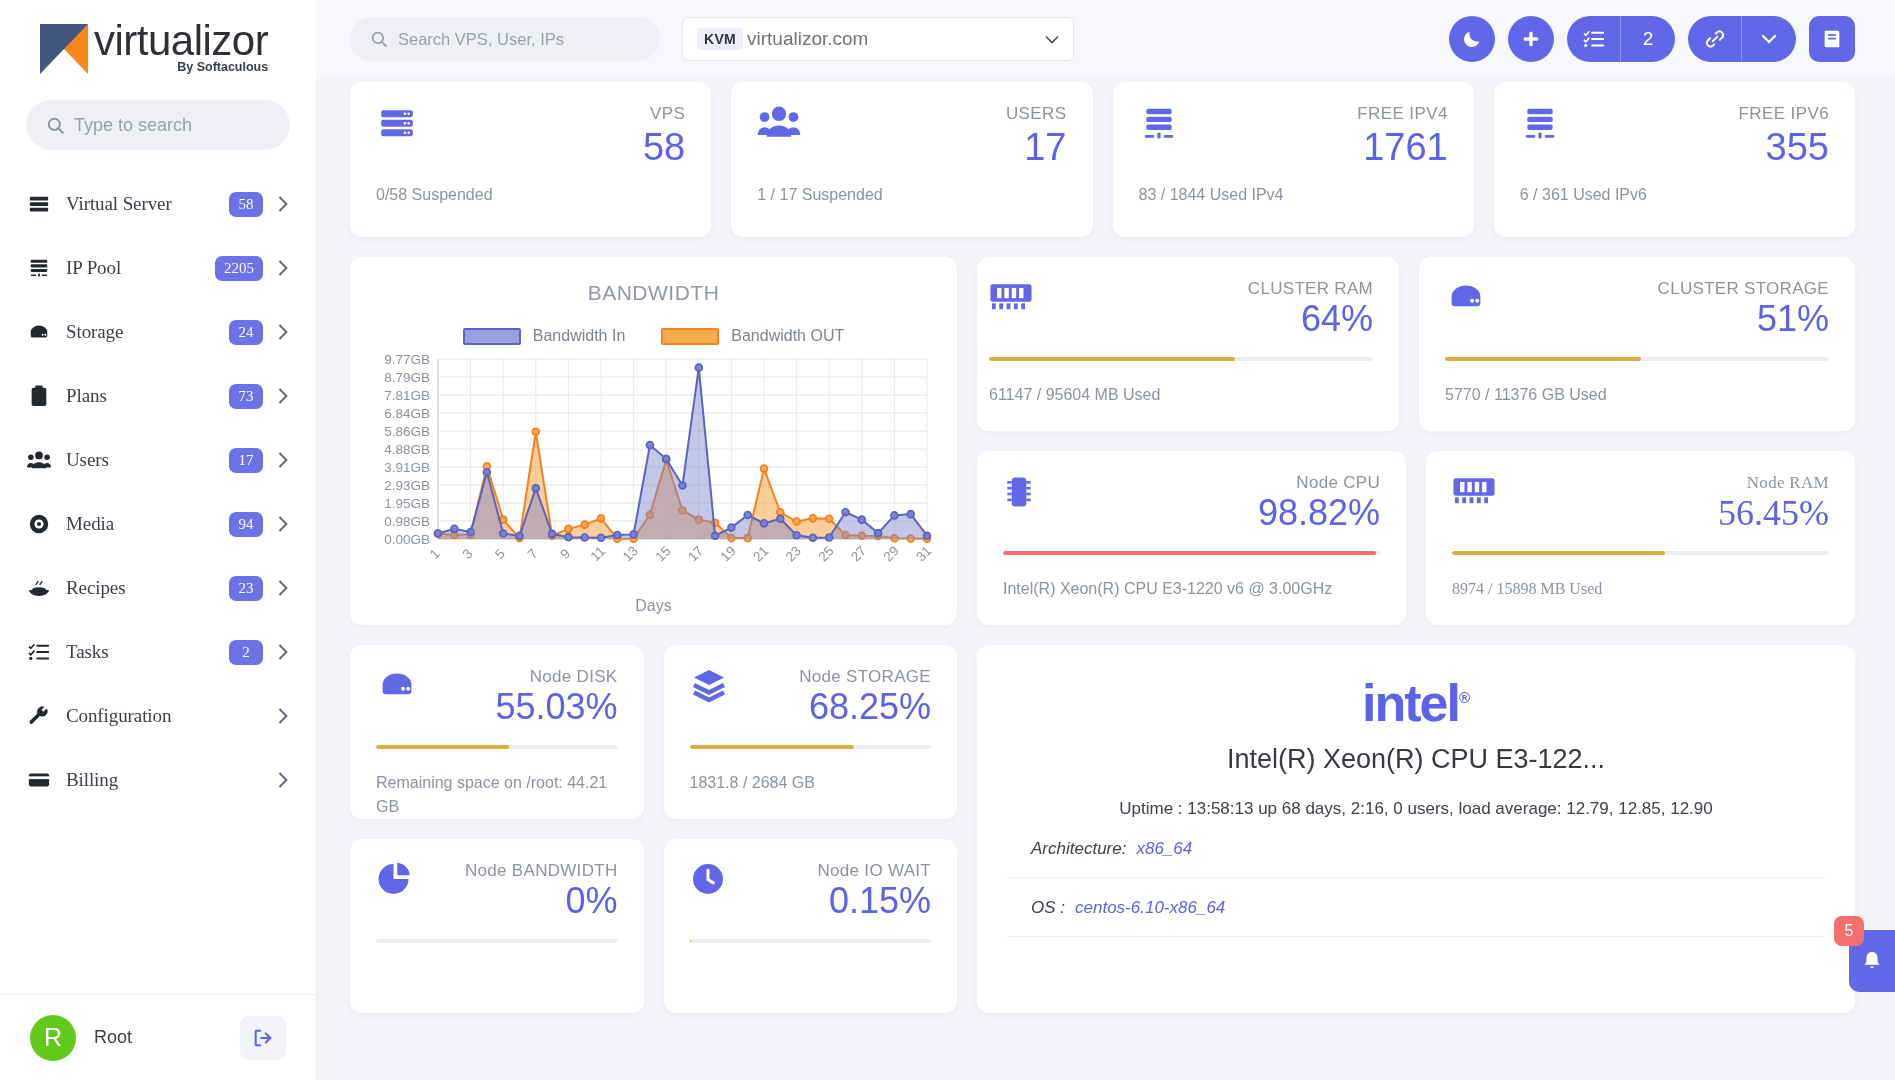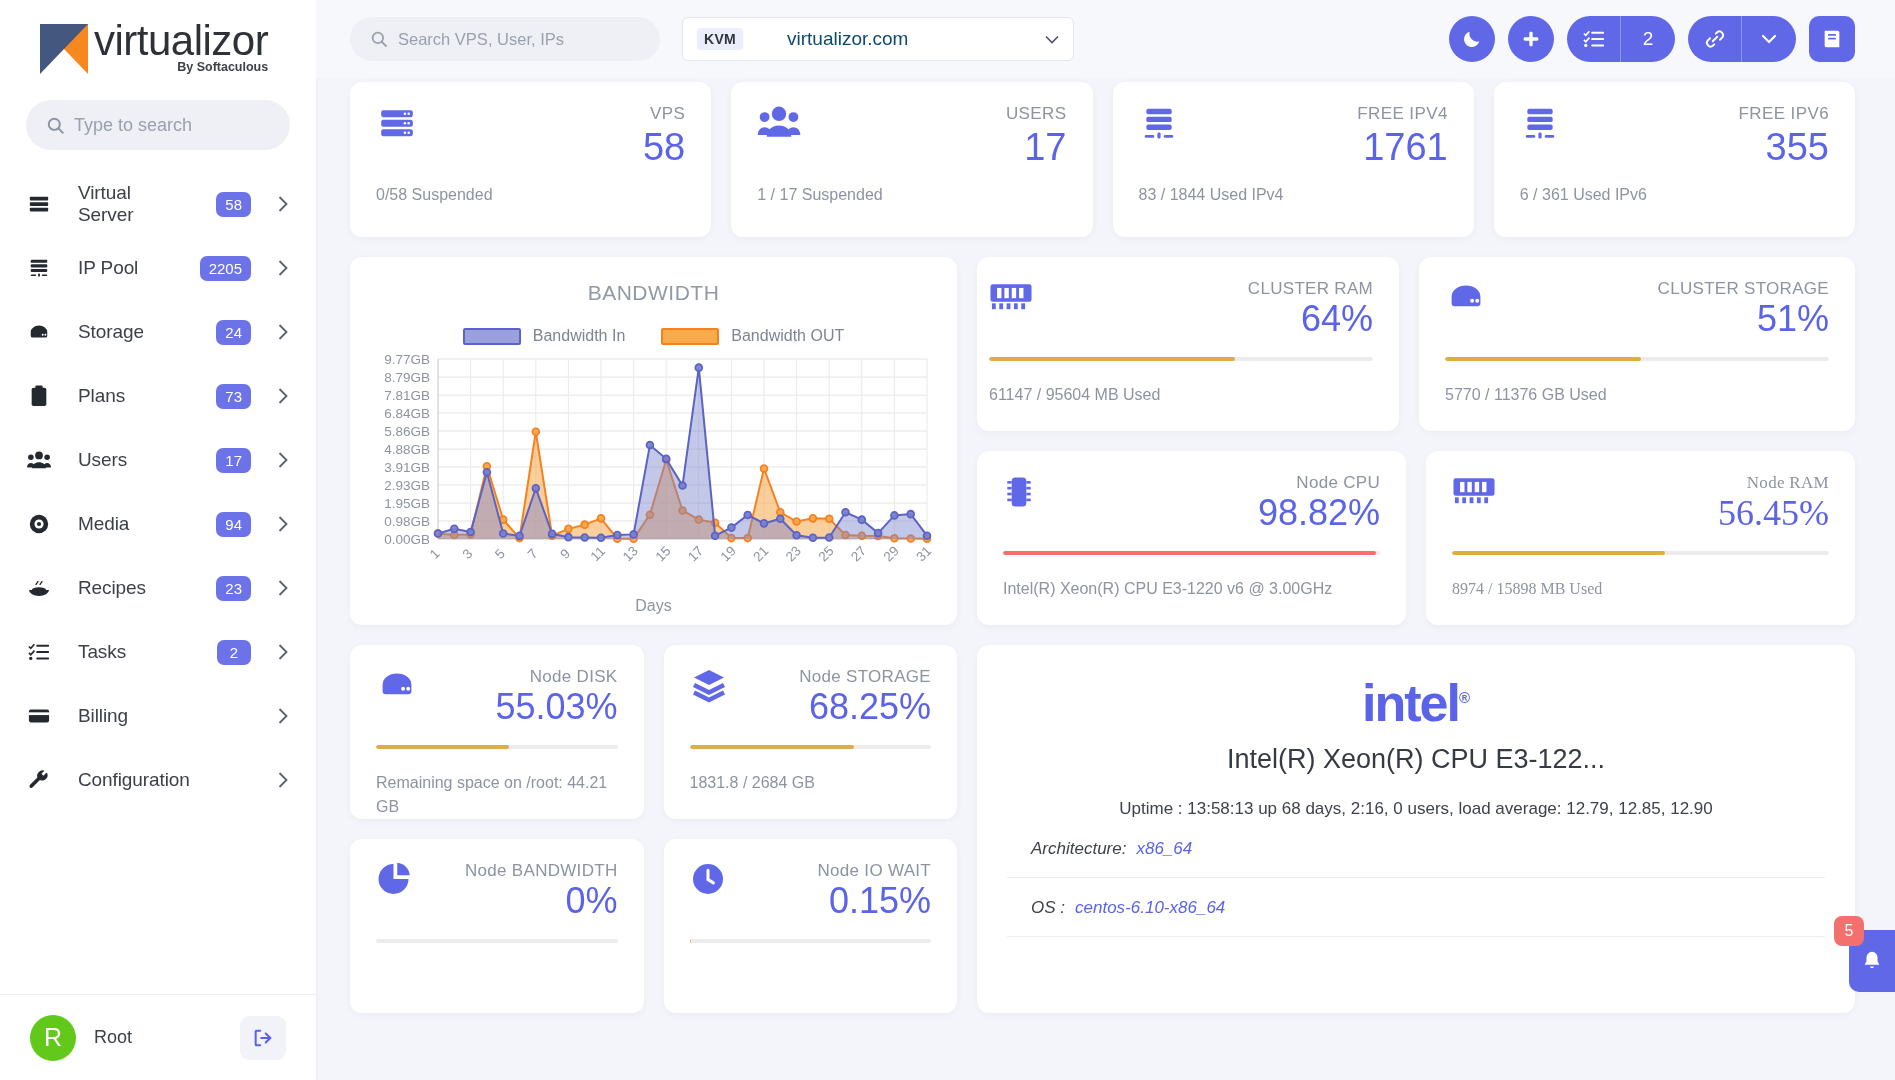--- a/index.html
+++ b/index.html
@@ -46,21 +46,21 @@
     display: flex; align-items: center; padding: 0 20px;
     gap: 9px;
   }
   .side-search .txt { color: #9aa0ad; font-size: 18px; }
   .side-search svg { flex: 0 0 auto; }
 
   .nav { padding: 0 0 0 0; height: 718px; overflow: hidden; position: relative; }
   .nav-item {
     display: flex; align-items: center;
     height: 64px; padding: 0 26px 0 26px;
-    gap: 26px; cursor: pointer;
+    gap: 14px; cursor: pointer; font-family: Liberation Serif, serif;
   }
   .nav-icon { width: 26px; display: flex; justify-content: center; color: #2b2f36; }
   .nav-label { flex: 1; font-size: 19px; color: #3c4149; letter-spacing: -0.1px;}
   .nav-badge {
     background: #6c72e8; color: #fff; font-size: 15px;
     border-radius: 7px; padding: 4px 9px; min-width: 34px;
     text-align: center; font-weight: 500;
   }
   .nav-chev { color: #5a6170; display:flex; align-items:center;}
   .nav-item.no-badge .nav-chev { margin-left: 0; }
@@ -91,27 +91,27 @@
     padding: 0 40px 0 34px; gap: 22px; background: #f7f8fc;
   }
   .top-search {
     width: 310px; height: 44px; background: #eff0f6; border-radius: 22px;
     display: flex; align-items: center; padding: 0 20px; gap: 10px;
   }
   .top-search .txt { color: #9aa0ad; font-size: 16.5px; }
   .kvm-select {
     width: 392px; height: 44px; background: #fff; border: 1px solid #e3e6ee;
     border-radius: 6px; display: flex; align-items: center;
-    padding: 16px 14px; gap: 12px; position: relative;
+    padding: 16px 14px; gap: 4px; position: relative;
   }
   .kvm-tag {
     background: #eceefb; color: #2f3540; font-size: 14px; font-weight: 700;
     padding: 3px 7px; border-radius: 4px; letter-spacing: .3px;
   }
-  .kvm-val { font-size: 19px; color: #0c4a6e; margin-left: 32px; }
+  .kvm-val { font-size: 19px; color: #737373; }
   .kvm-caret { position: absolute; right: 14px; color: #4c5260; }
   .top-spacer { flex: 1; }
   .top-actions { display: flex; align-items: center; gap: 13px; }
   .tbtn {
     height: 46px; min-width: 46px; border-radius: 23px;
     background: #6168e8; color: #fff;
     display: flex; align-items: center; justify-content: center;
     cursor: pointer;
   }
   .tbtn.split { padding: 0; min-width: 108px; }
@@ -360,40 +360,40 @@
         <span class="nav-badge">2</span>
         <span class="nav-chev">
             <svg width="13" height="20" viewBox="0 0 12 20" fill="none" stroke="#5a6170" stroke-width="1.8">
               <polyline points="2,3 9,10 2,17"></polyline>
             </svg>
           </span>
       </div>
 
       <div class="nav-item no-badge">
         <span class="nav-icon">
+          <svg width="22" height="22" viewBox="0 0 24 24" fill="#24282f">
+              <path d="M21 4.5a6 6 0 0 1-8 7.6L4.8 20.3a2 2 0 0 1-2.8-2.8l8.2-8.2A6 6 0 0 1 18 1.9l-3.3 3.3 2.1 2.1L20 4.1z"></path>
+            </svg>
+        </span>
+        <span class="nav-label">Configuration</span>
+        <span class="nav-chev">
+            <svg width="13" height="20" viewBox="0 0 12 20" fill="none" stroke="#5a6170" stroke-width="1.8">
+              <polyline points="2,3 9,10 2,17"></polyline>
+            </svg>
+          </span>
+      </div>
+
+      <div class="nav-item no-badge">
+        <span class="nav-icon">
           <svg width="22" height="18" viewBox="0 0 24 18" fill="#24282f">
               <rect x="1" y="2" width="22" height="14" rx="2"></rect>
               <rect x="1" y="5" width="22" height="3" fill="#fff"></rect>
             </svg>
         </span>
         <span class="nav-label">Billing</span>
-        <span class="nav-chev">
-            <svg width="13" height="20" viewBox="0 0 12 20" fill="none" stroke="#5a6170" stroke-width="1.8">
-              <polyline points="2,3 9,10 2,17"></polyline>
-            </svg>
-          </span>
-      </div>
-
-      <div class="nav-item no-badge">
-        <span class="nav-icon">
-          <svg width="22" height="22" viewBox="0 0 24 24" fill="#24282f">
-              <path d="M21 4.5a6 6 0 0 1-8 7.6L4.8 20.3a2 2 0 0 1-2.8-2.8l8.2-8.2A6 6 0 0 1 18 1.9l-3.3 3.3 2.1 2.1L20 4.1z"></path>
-            </svg>
-        </span>
-        <span class="nav-label">Configuration</span>
         <span class="nav-chev">
             <svg width="13" height="20" viewBox="0 0 12 20" fill="none" stroke="#5a6170" stroke-width="1.8">
               <polyline points="2,3 9,10 2,17"></polyline>
             </svg>
           </span>
       </div>
     </nav>
 
     <div class="sidebar-footer">
       <div class="avatar">R</div>

